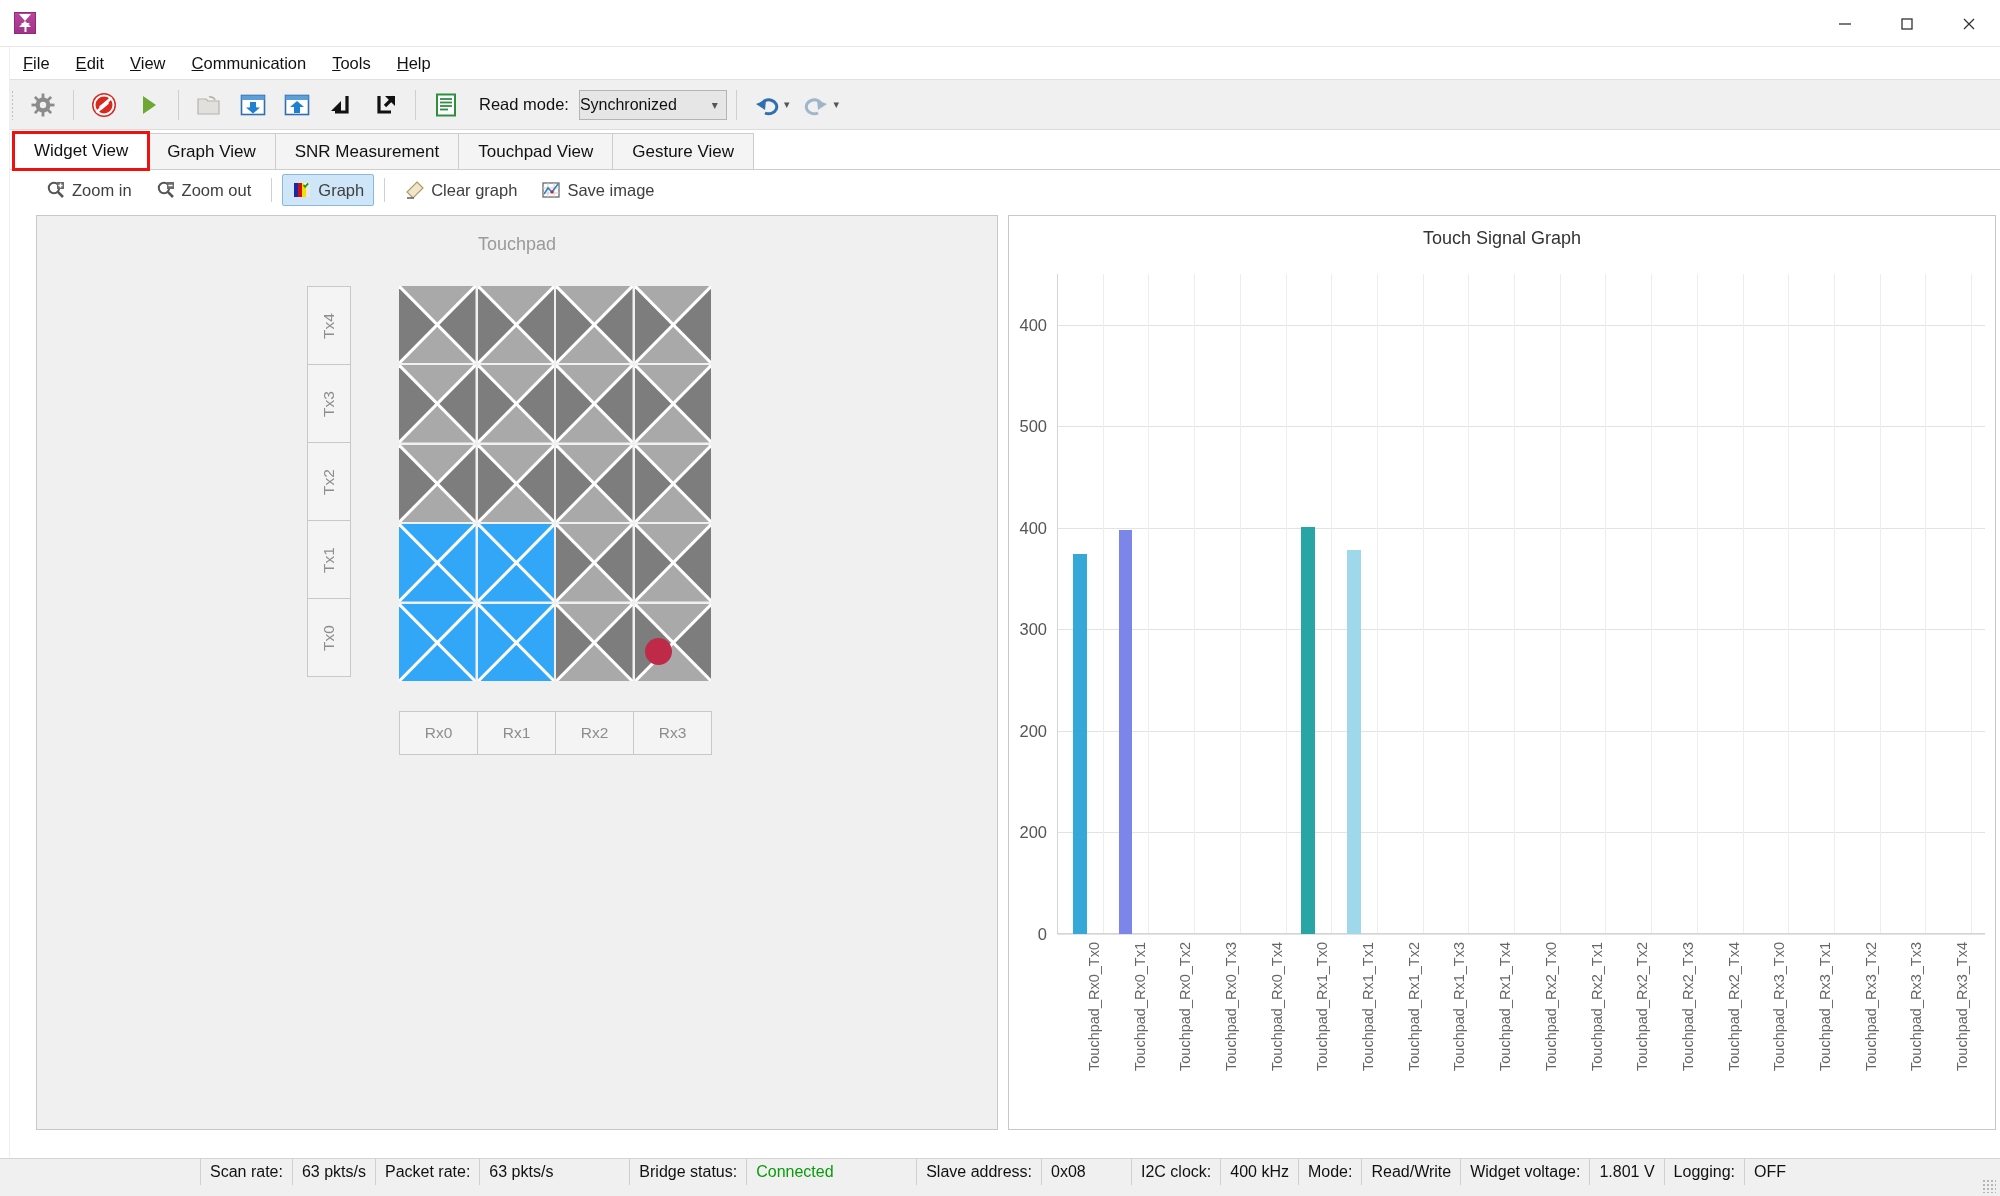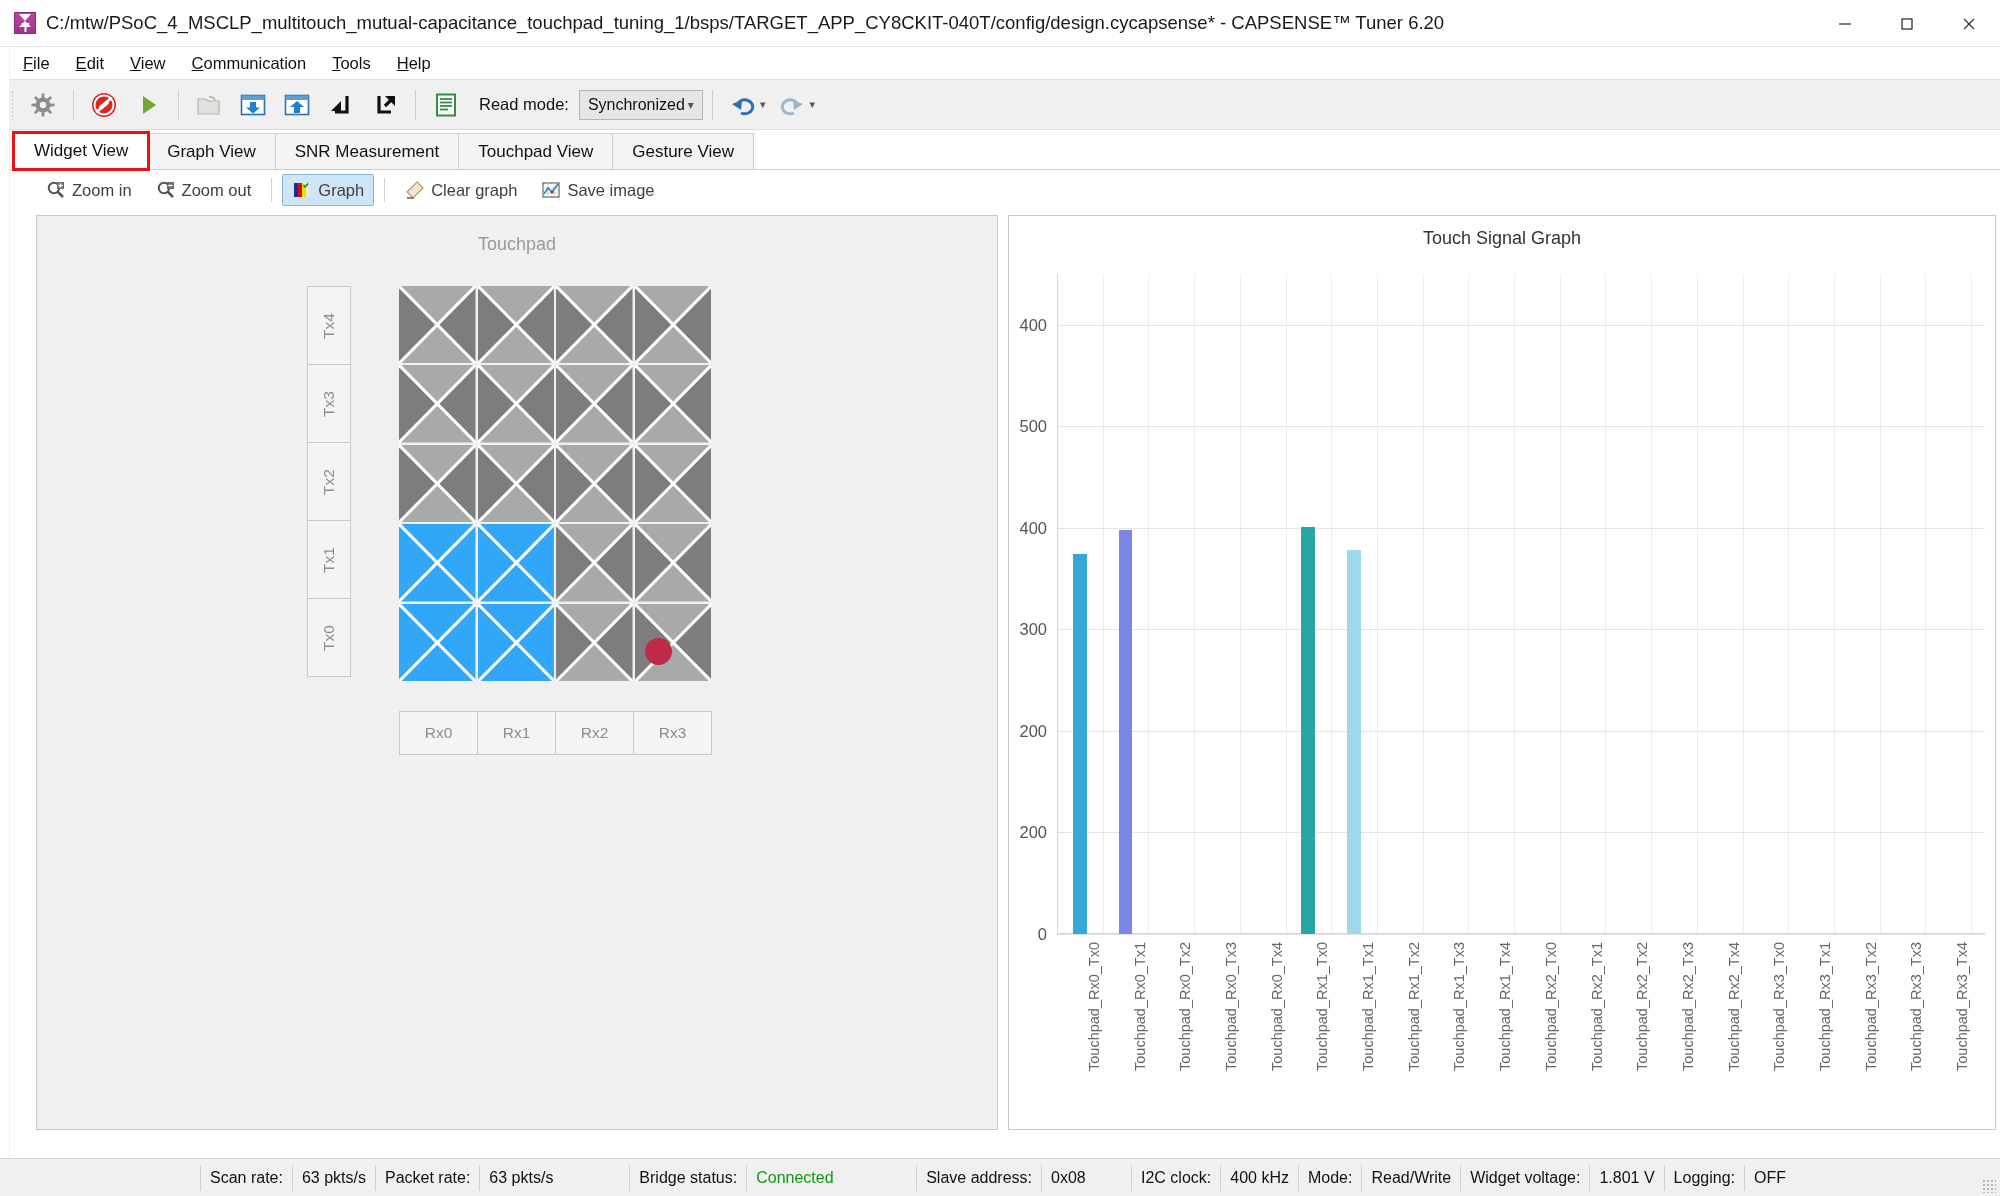--- a/index.html
+++ b/index.html
@@ -80,24 +80,24 @@
   .grip { width: 7px; height: 30px; margin-right: 5px;
     background-image: radial-gradient(#bdbdbd 1px, transparent 1px);
     background-size: 3px 4px; }
   .tb-btn {
     width: 42px; height: 40px;
     display: flex; align-items: center; justify-content: center;
   }
   .tb-sep { width: 1px; height: 30px; background: #cfcfcf; margin: 0 7px; }
   .tb-label { font-size: 16.5px; color: #111; margin-left: 10px; margin-right: 8px; }
   .tb-select {
-    width: 124px; height: 30px;
+    width: 148px; height: 30px;
     background: #e6e6e6; border: 1px solid #b4b4b4;
     display: flex; align-items: center;
-    font-size: 16px; color: #111; padding-left: 8px;
+    font-size: 16px; color: #111; 
     position: relative;
   }
   .tb-select .chev {
     position: absolute; right: 8px; color: #555; font-size: 12px;
   }
   .split-arrow { font-size: 11px; color: #555; margin-left: -6px; margin-right: 4px; }
 
   
   .tabstrip {
     height: 40px; background: #ffffff;
@@ -229,21 +229,21 @@
     transform: rotate(-90deg) translateX(-100%);
     font-size: 14.5px; color: #666; white-space: nowrap;
     text-align: right;
   }
 
   
   .statusbar {
     position: absolute; bottom: 0; left: 0; right: 0;
     height: 38px; background: #f0f0f0;
     border-top: 1px solid #d4d4d4;
-    display: flex; align-items: center;
+    display: flex; 
   }
   .st-field {
     height: 26px; display: flex; align-items: center;
     padding: 0 9px; font-size: 16px; color: #111;
     border-left: 1px solid #cfcfcf; white-space: nowrap;
   }
   .st-field.val { border-left: 1px solid #cfcfcf; }
   .st-gap { width: 40px; }
   .st-green { color: #0a9b0a; }
   .st-grip {
@@ -257,21 +257,20 @@
     width: 10px; background: #ffffff; border-right: 1px solid #efefef;
   }
 </style>
 </head>
 <body>
 
 <div class="titlebar">
   <div class="app-icon">
       <span class="glyph">T</span>
     </div>
-  <div class="title-text">C:/mtw/PSoC_4_MSCLP_multitouch_mutual-capacitance_touchpad_tuning_1/bsps/TARGET_APP_CY8CKIT-040T/config/design.cycapsense* - CAPSENSE™ Tuner 6.20</div>
   <div class="win-buttons">
     <div class="win-btn">
       <svg width="20" height="20" viewBox="0 0 20 20">
           <line x1="4" y1="10" x2="16" y2="10" stroke="#333" stroke-width="1.3"></line>
         </svg>
     </div>
     <div class="win-btn">
       <svg width="20" height="20" viewBox="0 0 20 20">
           <rect x="5" y="5" width="10" height="10" fill="none" stroke="#333" stroke-width="1.3"></rect>
         </svg>

